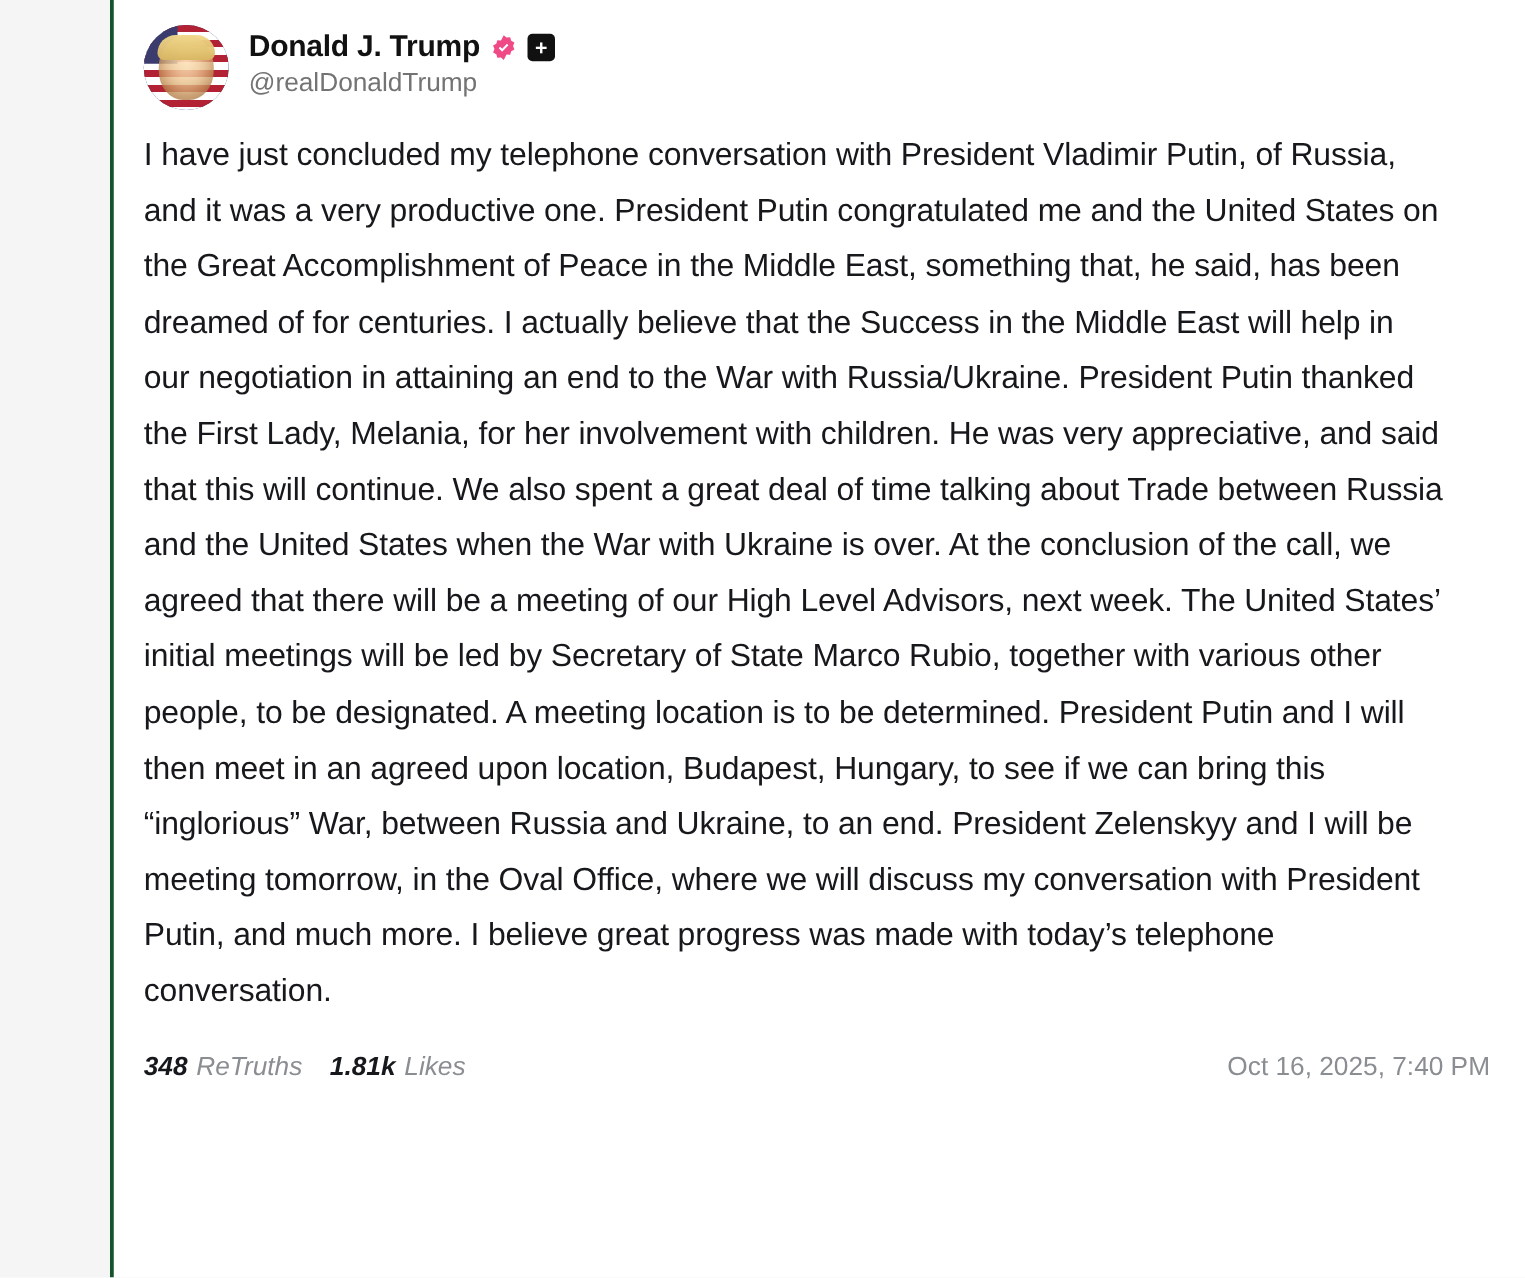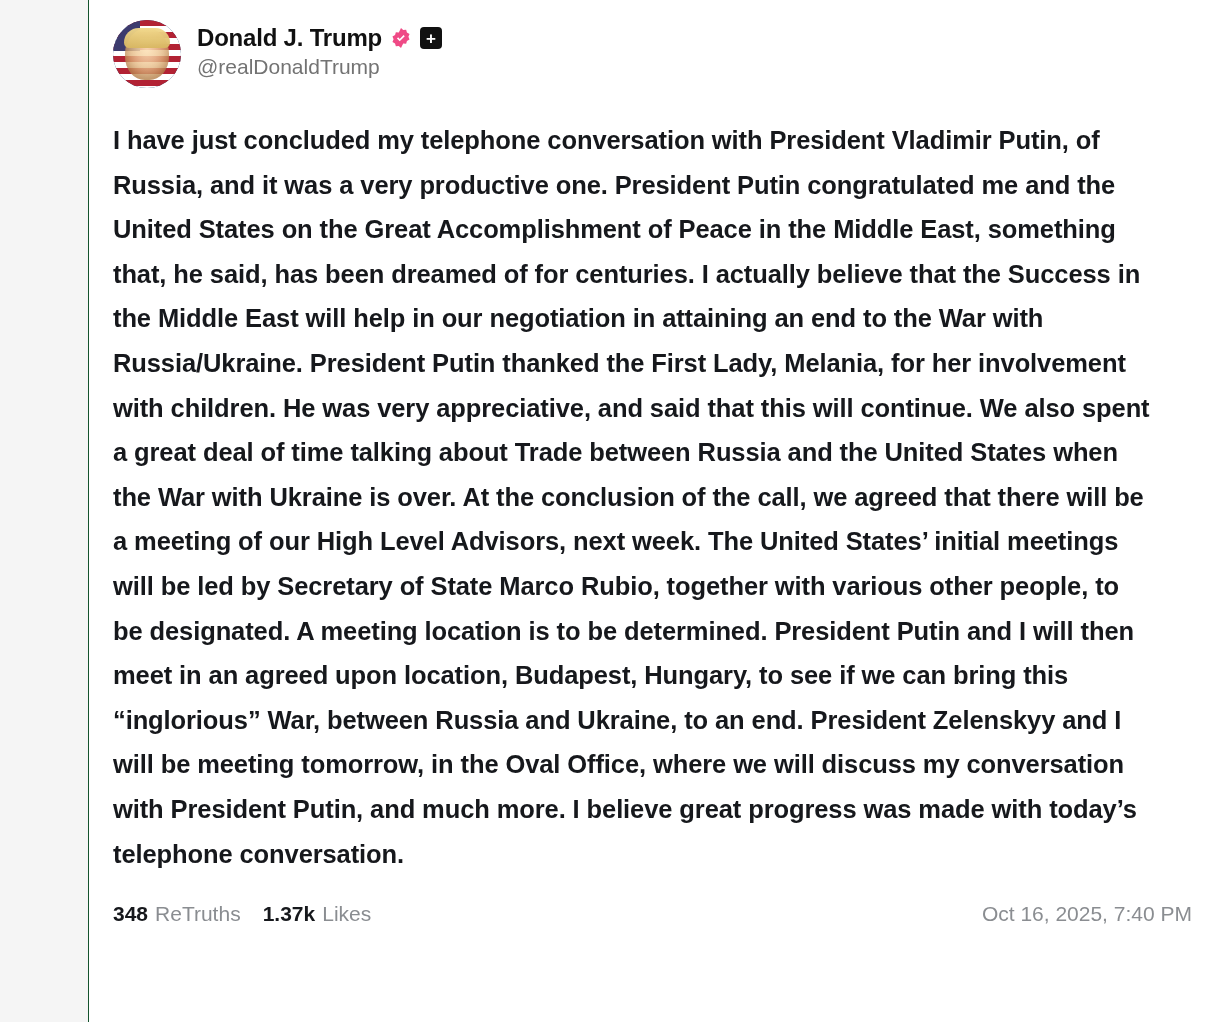--- a/index.html
+++ b/index.html
@@ -20,21 +20,21 @@
     background: #f5f5f5;
   }
   .post-card {
     position: absolute;
     left: 88px;
     top: 0;
     width: 1132px;
     height: 1022px;
     background: #ffffff;
     box-sizing: border-box;
-    border-left: 1px solid #14532d;
+    border-left: 3px solid #14532d;
     padding: 0 0 0 0;
   }
   .post-inner {
     padding: 16px 24px 0 24px;
   }
   .post-header {
     display: flex;
     align-items: flex-start;
     gap: 16px;
     margin-top: 4px;
@@ -123,41 +123,41 @@
     font-weight: bold;
     line-height: 1;
     flex: 0 0 auto;
   }
   .handle {
     font-size: 21px;
     color: #737373;
     margin-top: 3px;
   }
   .post-body {
-    margin-top: 30px;
+    margin-top: 14px;
     font-size: 25.5px;
     line-height: 44.6px;
     color: #16181c;
     letter-spacing: -0.1px;
     max-width: 1040px;
-    font-weight: bold;
   }
   .post-footer {
     display: flex;
     align-items: center;
     justify-content: space-between;
     margin-top: 26px;
     padding-bottom: 14px;
   }
   .stats {
     display: flex;
     align-items: center;
     gap: 22px;
     font-size: 21px;
     color: #8a8d91;
+    font-style: italic;
   }
   .stat {
     display: inline-flex;
     align-items: baseline;
     gap: 7px;
   }
   .stat .num {
     color: #16181c;
     font-weight: bold;
   }
@@ -202,21 +202,21 @@
 
       <div class="post-body">I have just concluded my telephone conversation with President Vladimir Putin, of Russia, and it was a very productive one. President Putin congratulated me and the United States on the Great Accomplishment of Peace in the Middle East, something that, he said, has been dreamed of for centuries. I actually believe that the Success in the Middle East will help in our negotiation in attaining an end to the War with Russia/Ukraine. President Putin thanked the First Lady, Melania, for her involvement with children. He was very appreciative, and said that this will continue. We also spent a great deal of time talking about Trade between Russia and the United States when the War with Ukraine is over. At the conclusion of the call, we agreed that there will be a meeting of our High Level Advisors, next week. The United States’ initial meetings will be led by Secretary of State Marco Rubio, together with various other people, to be designated. A meeting location is to be determined. President Putin and I will then meet in an agreed upon location, Budapest, Hungary, to see if we can bring this “inglorious” War, between Russia and Ukraine, to an end. President Zelenskyy and I will be meeting tomorrow, in the Oval Office, where we will discuss my conversation with President Putin, and much more. I believe great progress was made with today’s telephone conversation.</div>
 
       <div class="post-footer">
         <div class="stats">
           <span class="stat">
             <span class="num">348</span>
             <span>ReTruths</span>
           </span>
           <span class="stat">
-            <span class="num">1.37k</span>
+            <span class="num">1.81k</span>
             <span>Likes</span>
           </span>
         </div>
         <div class="timestamp">Oct 16, 2025, 7:40 PM</div>
       </div>
 
     </div>
   </div>
 
 </div>

